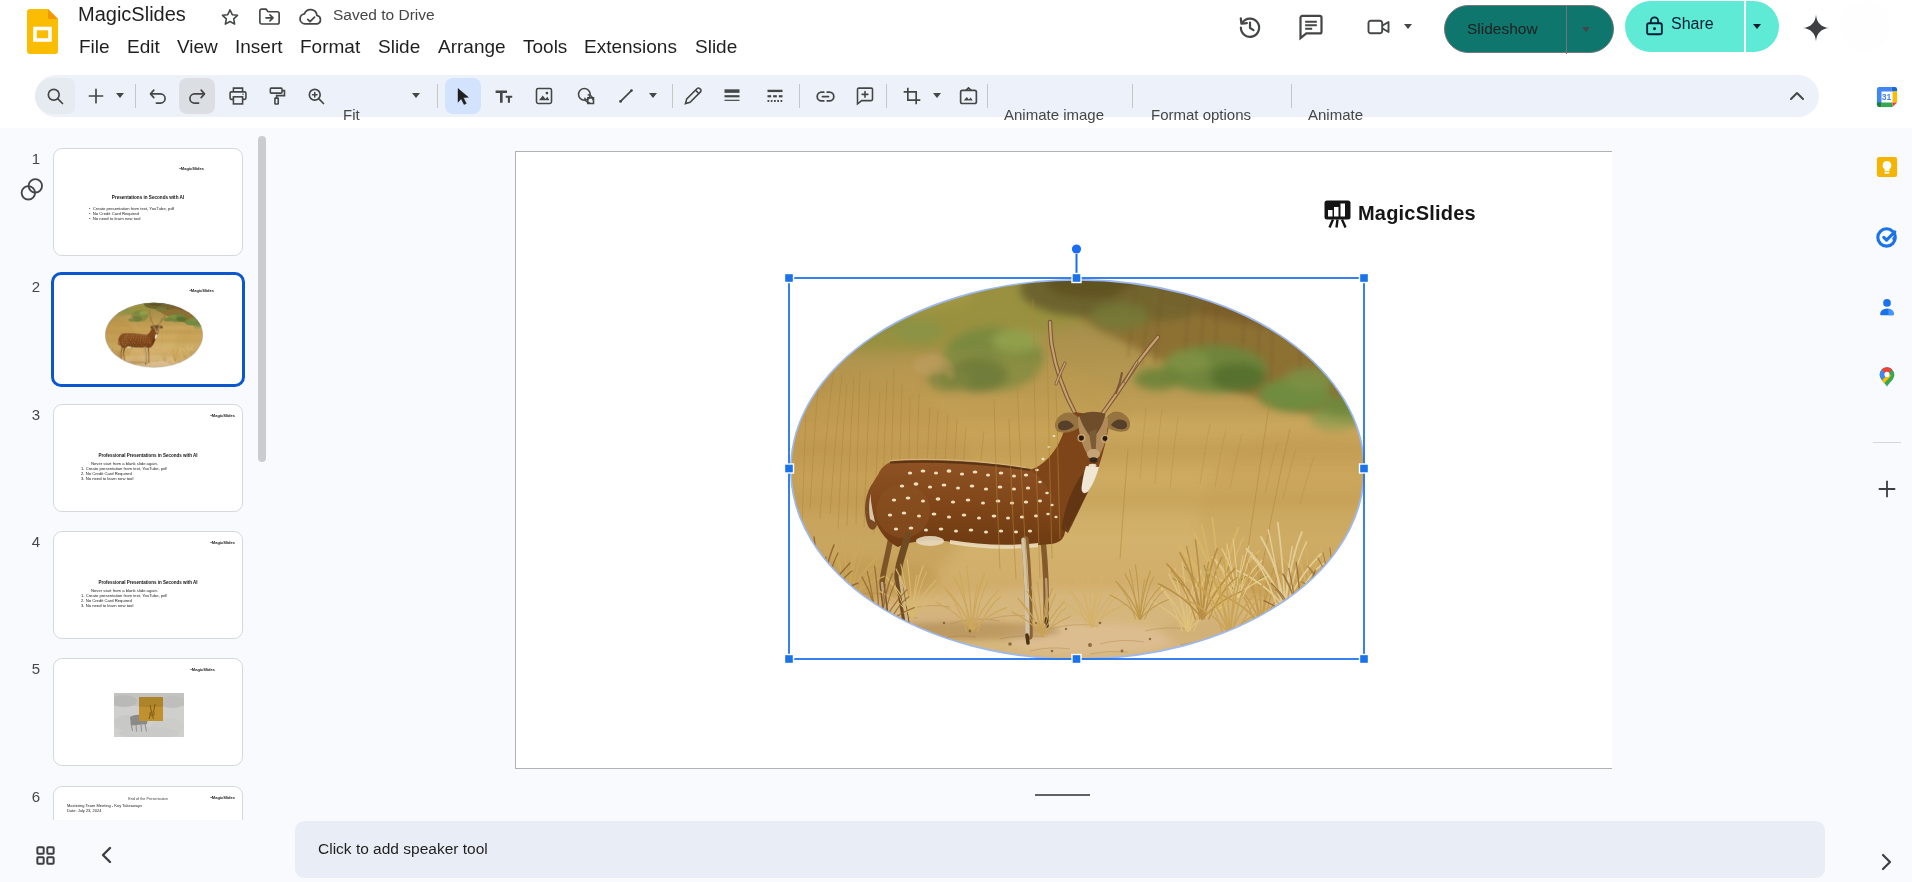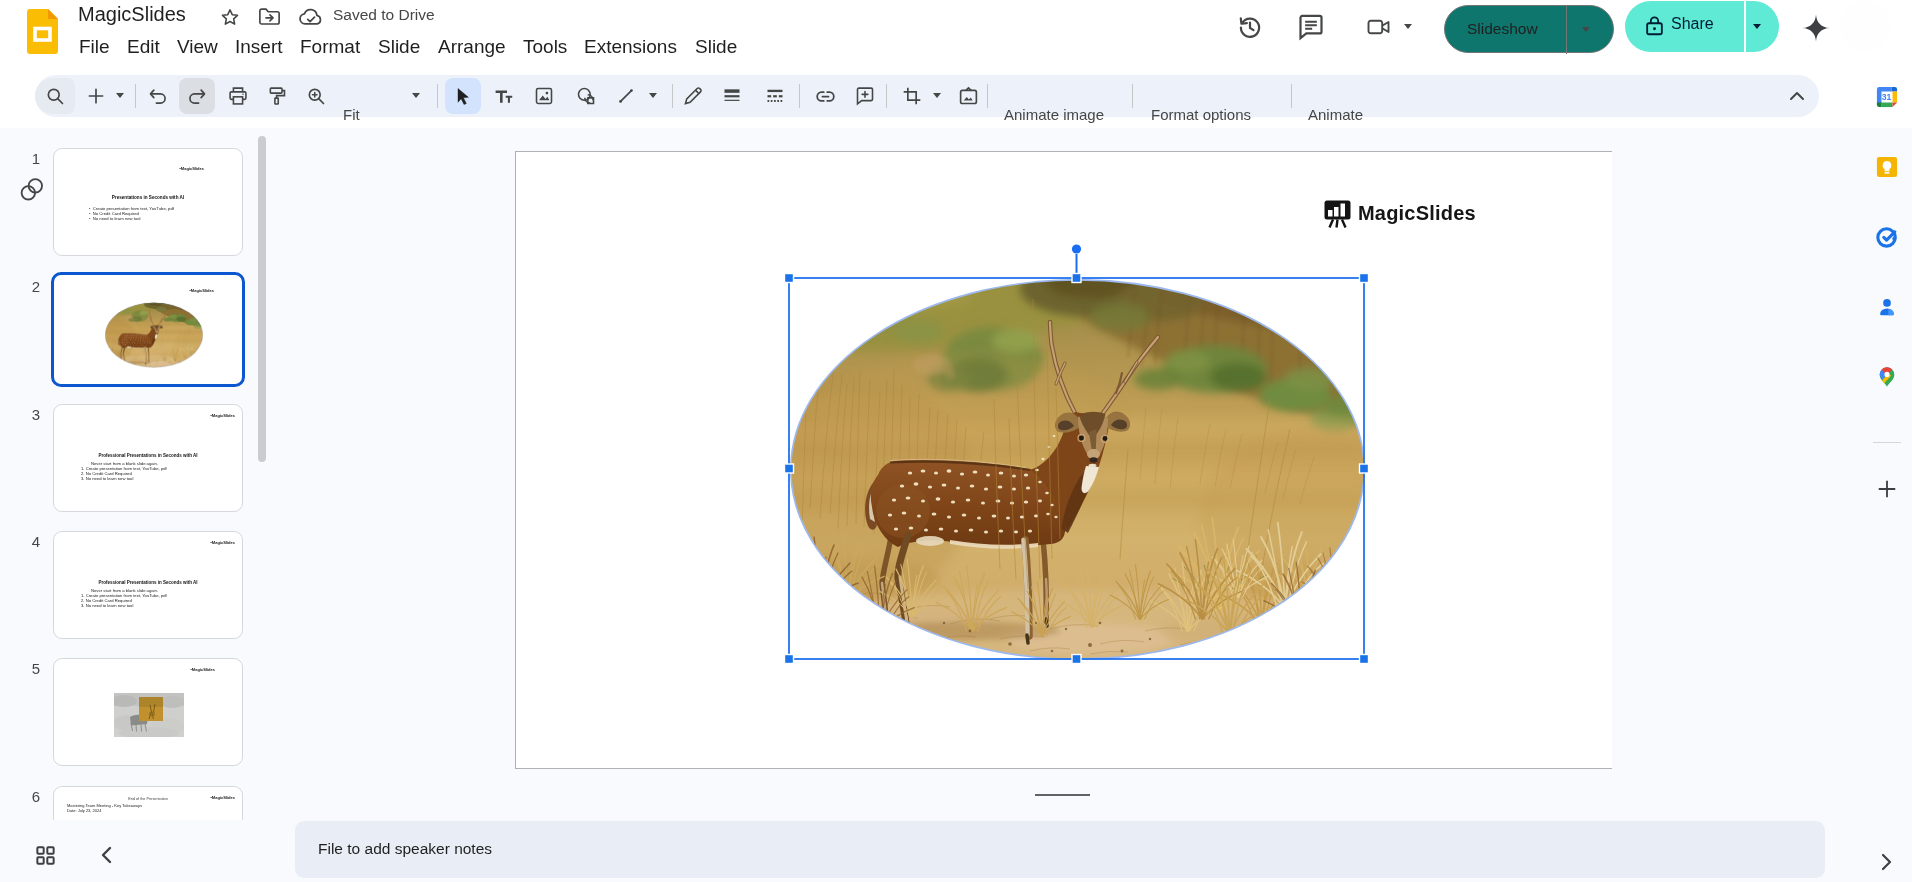--- a/index.html
+++ b/index.html
@@ -802,21 +802,21 @@
     <rect x="579.5" y="33.5" width="9" height="9"></rect>
     <rect x="4.5" y="224" width="9" height="9"></rect>
     <rect x="579.5" y="224" width="9" height="9"></rect>
     <rect x="4.5" y="414.5" width="9" height="9"></rect>
     <rect x="292" y="414.5" width="9" height="9"></rect>
     <rect x="579.5" y="414.5" width="9" height="9"></rect>
   </g>
 </svg>
 <div id="dragbar"></div>
 <div id="notes">
-    <span class="txt">File to add speaker notes</span>
+    <span class="txt">Click to add speaker tool</span>
   </div>
 
 <div id="rail">
 
   <svg class="rail-ic" style="top:86px" viewBox="0 0 24 24">
     <rect x="1" y="1" width="22" height="22" rx="2.5" fill="#fff"></rect>
     <path d="M3.5 1 H17 V6 H6 V20.5 H1 V3.5 A2.5 2.5 0 0 1 3.5 1 Z" fill="#4285F4"></path>
     <path d="M17 1 H20.5 A2.5 2.5 0 0 1 23 3.5 V6 H17 Z" fill="#1967D2"></path>
     <rect x="18" y="6" width="5" height="12" fill="#FBBC04"></rect>
     <path d="M6 18 H18 V23 H6 Z" fill="#34A853"></path>

